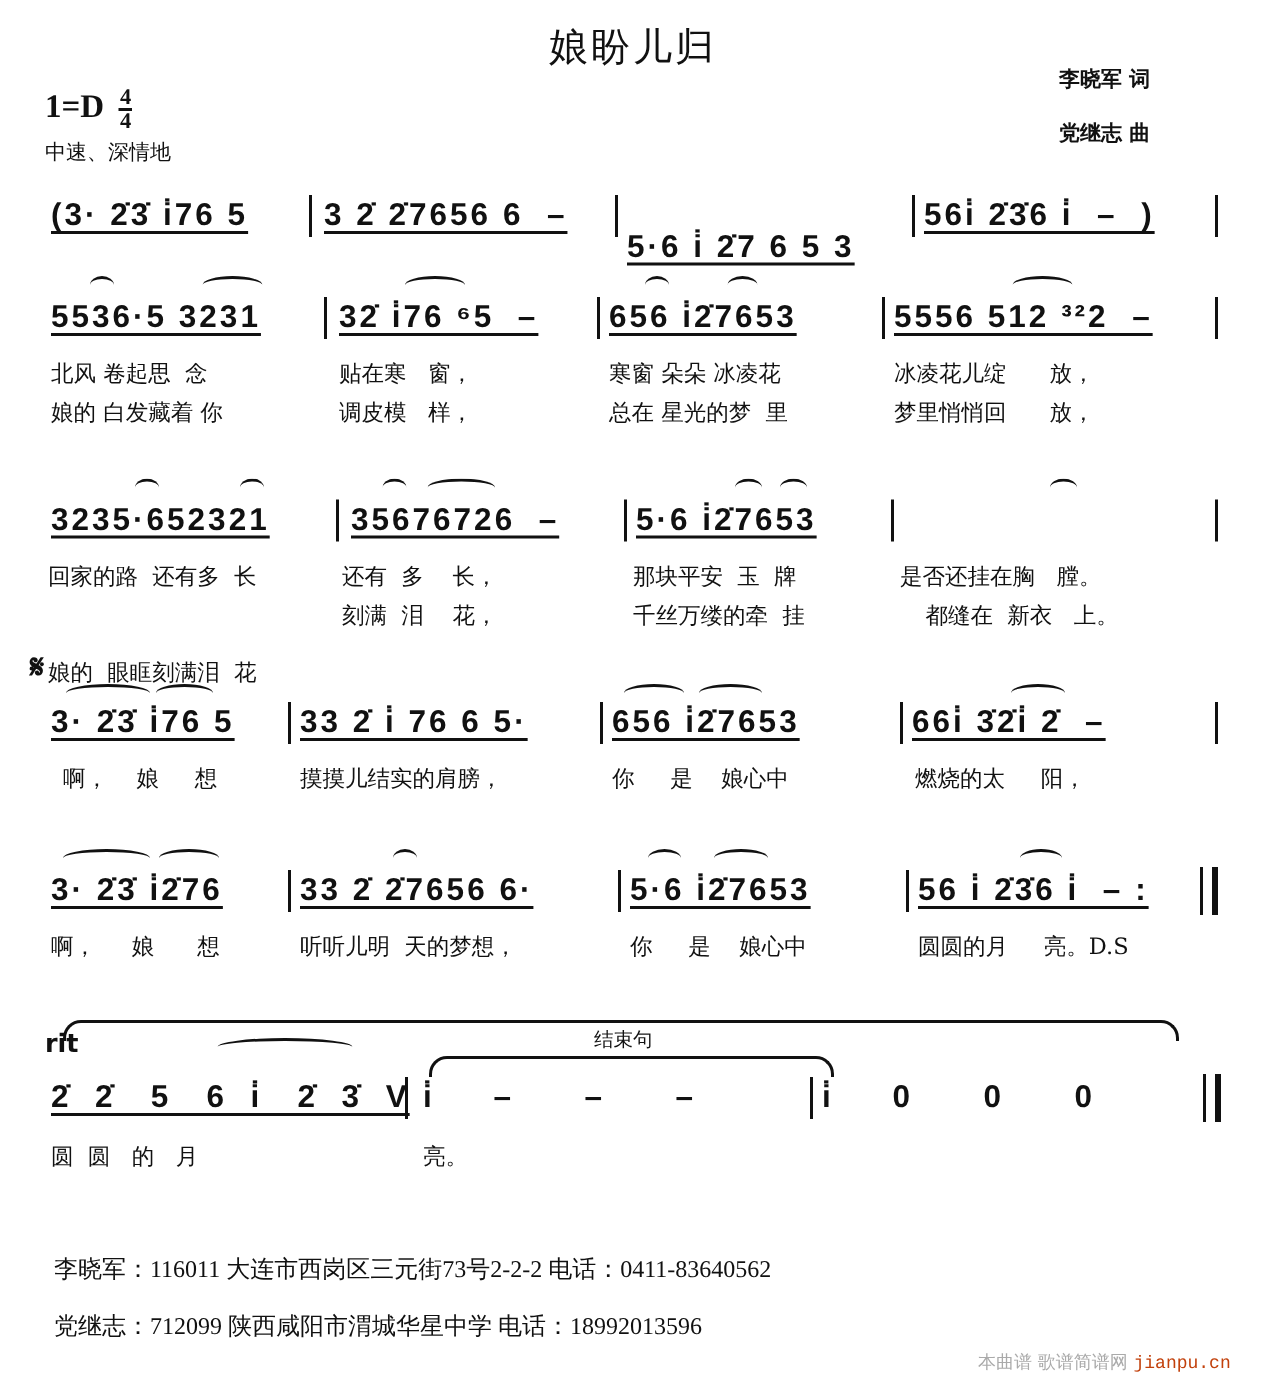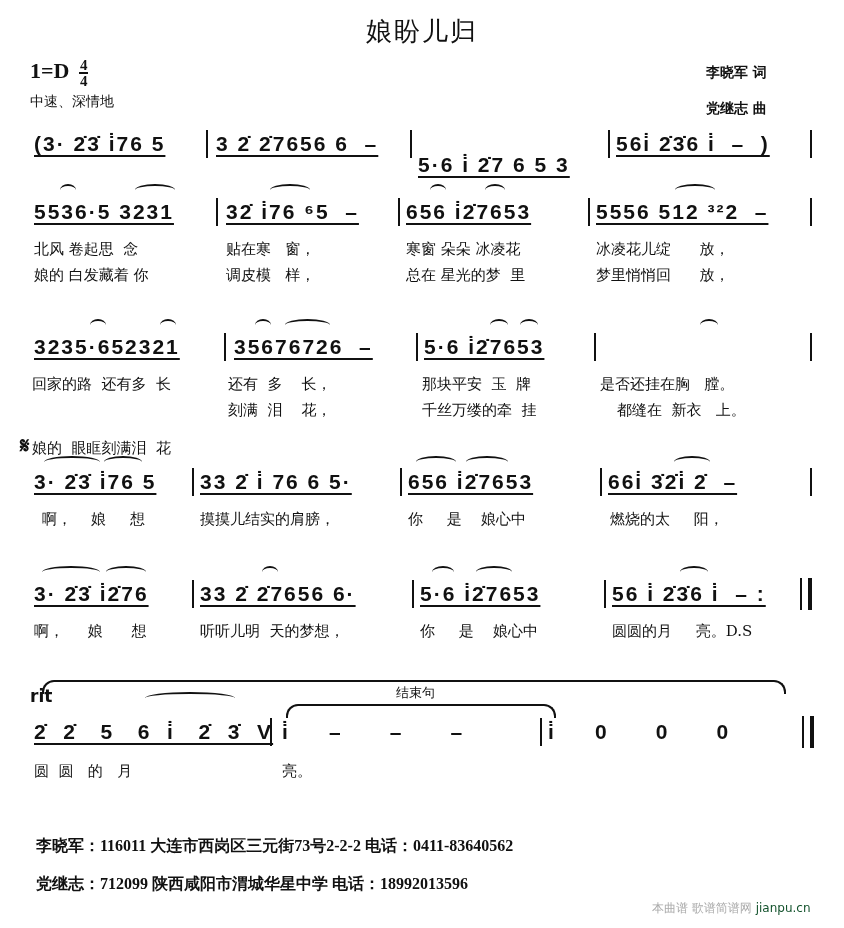--- a/index.html
+++ b/index.html
@@ -3,34 +3,34 @@
 <meta charset="utf-8">
 <style>
   html, body { margin:0; padding:0; background:#ffffff; }
   body { width:844px; height:928px; position:relative; overflow:hidden; font-family:"DejaVu Sans", sans-serif; color:#111; }
   .abs { position:absolute; }
   .title { left:0; width:844px; top:14px; text-align:center; font-family:"DejaVu Serif", serif; font-size:26px; letter-spacing:2px; }
   .key { left:30px; top:58px; font-family:"Liberation Serif", serif; font-size:22px; font-weight:bold; }
   .frac { display:inline-block; vertical-align:middle; text-align:center; font-size:15px; line-height:14px; margin-left:4px; }
   .frac .num { border-bottom:2px solid #111; display:block; padding:0 1px; }
   .tempo { left:30px; top:93px; font-size:14px; }
-  .credit { font-size:14px; font-weight:bold;margin-top:20px; }
+  .credit { font-size:14px; font-weight:bold; }
   .row { position:absolute; left:20px; width:800px; }
   .notes { position:absolute; left:0; font-family:"Liberation Sans", sans-serif; font-weight:bold; font-size:21px; letter-spacing:2px; white-space:pre; }
   .ul1 { text-decoration:underline; text-decoration-thickness:2px; text-underline-offset:4px; }
   .lyric { position:absolute; font-family:"DejaVu Serif", serif; font-size:15px; white-space:pre; }
   .bar { position:absolute; width:2px; height:28px; background:#111; }
   .dbar { position:absolute; width:6px; height:32px; border-left:2px solid #111; border-right:4px solid #111; }
   .slur { position:absolute; border-top:2px solid #111; border-radius:50% 50% 0 0; height:10px; }
   .segno { left:20px; top:433px; font-size:22px; font-weight:bold; }
   .rit { left:30px; top:686px; font-size:17px; font-weight:bold; }
   .bracket { position:absolute; border-top:2px solid #111; border-radius:12px 12px 0 0; height:12px; border-left:2px solid #111; border-right:2px solid #111; border-bottom:none; }
-  .footer { left:36px; font-family:"Liberation Serif", serif; font-size:16px;font-weight:bold; }
+  .footer { left:36px; font-family:"Liberation Serif", serif; font-size:16px; }
   .wm { left:652px; top:900px; font-size:12px; color:#aaa; }
-  .wm b { color:#14532d; font-weight:normal; }
+  .wm b { color:#c2410c; font-weight:normal;font-family:Liberation Mono, monospace; }
 </style>
 </head>
 <body>
 
 <div class="abs title">娘盼儿归</div>
 <div class="abs key">
   <span>1=D</span>
   <span class="frac">
     <span class="num">4</span>
     <span>4</span>

